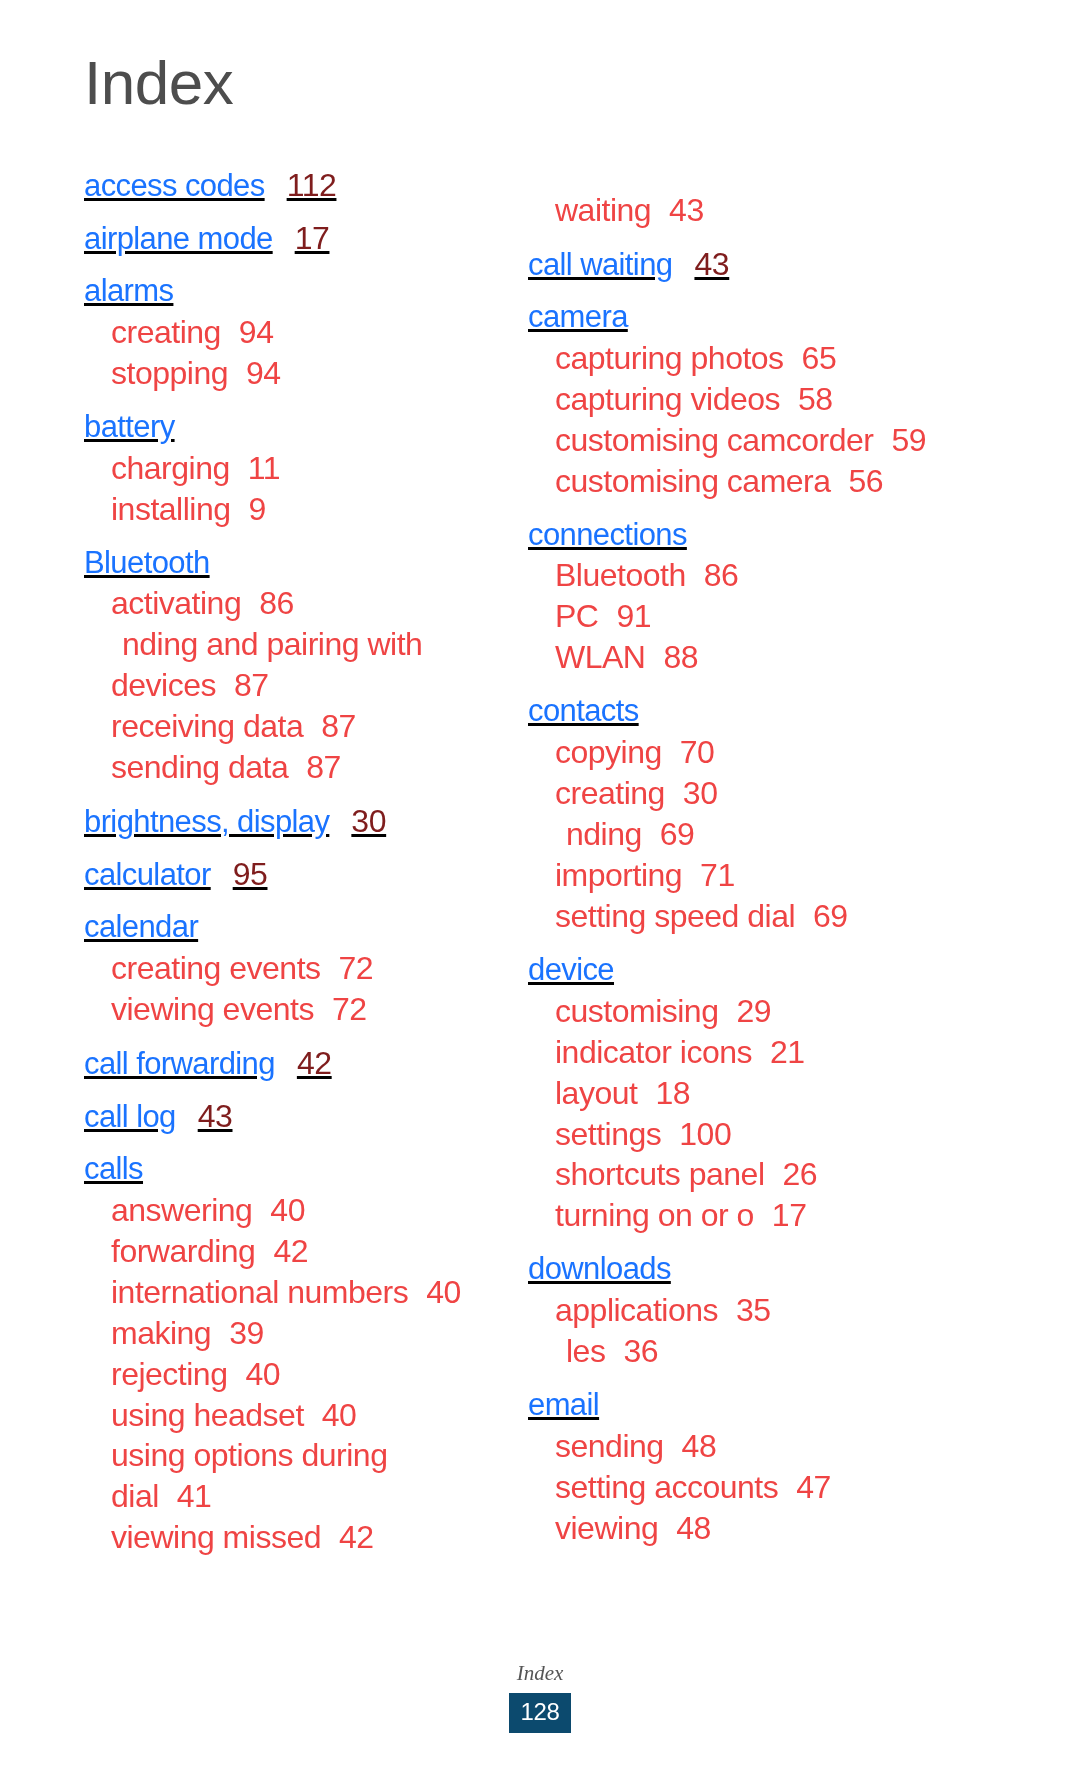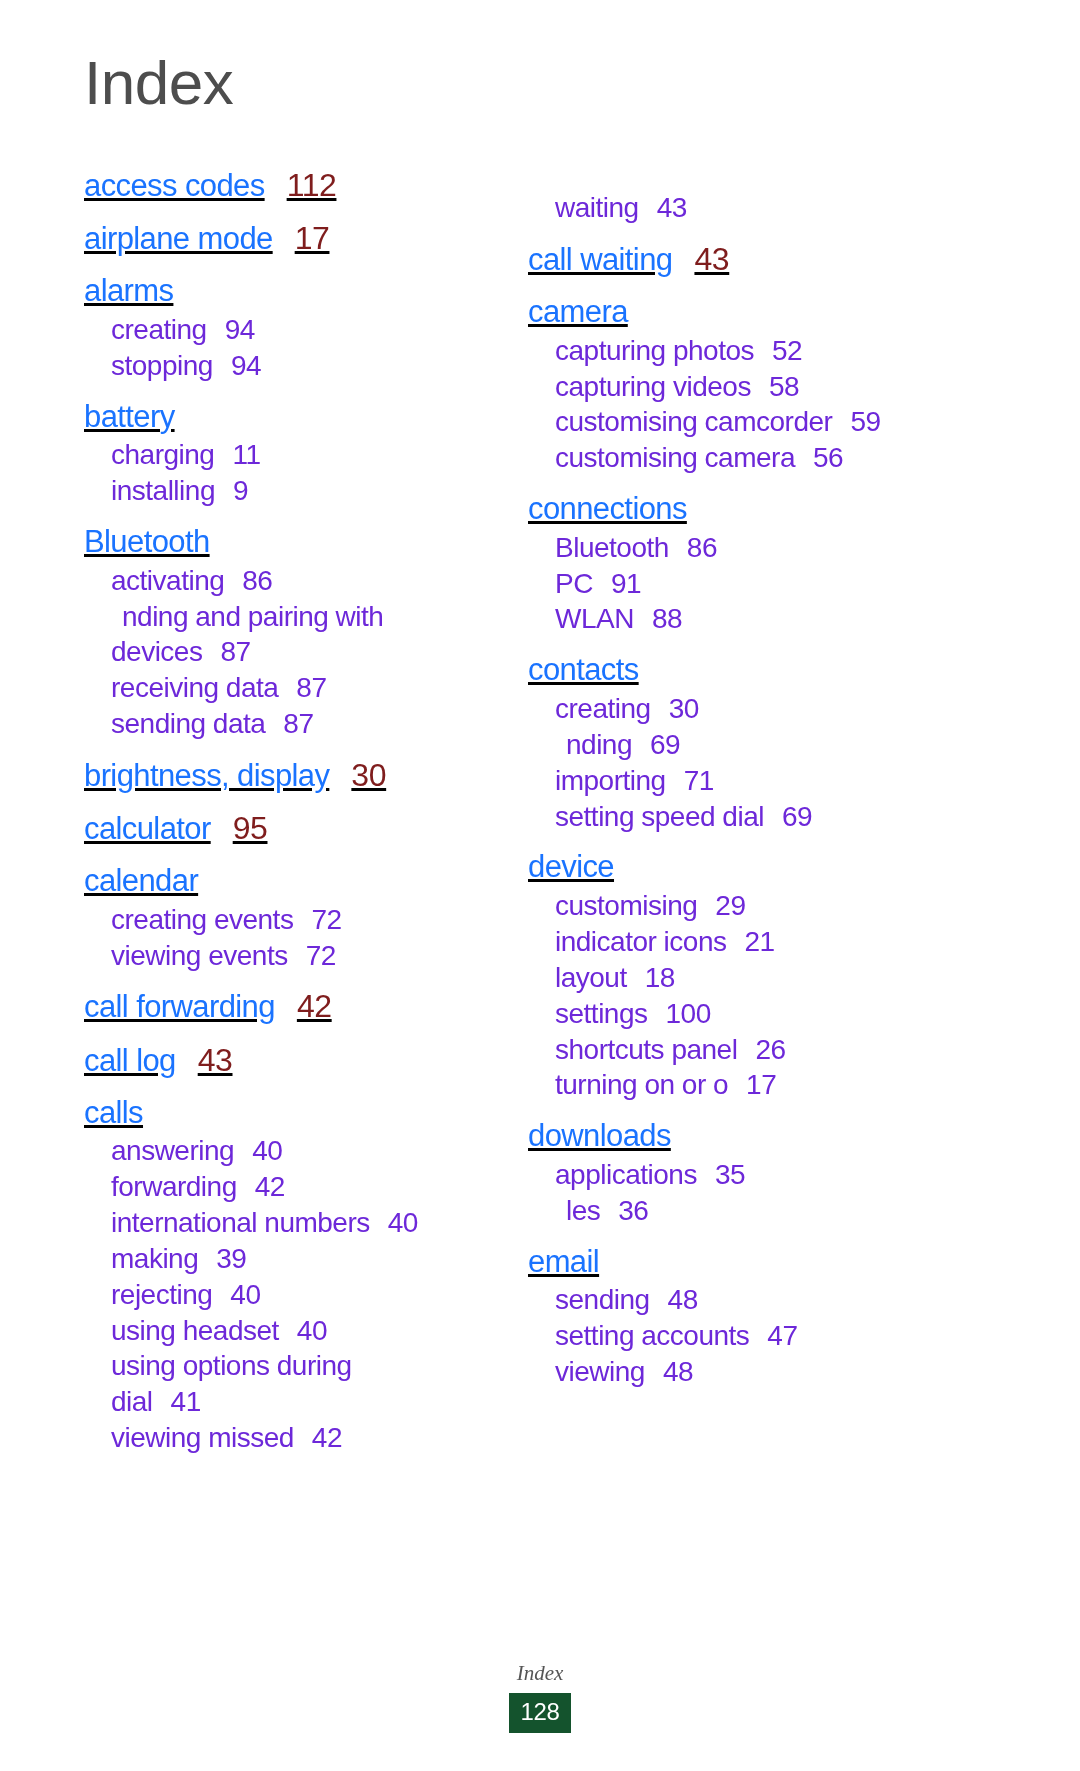--- a/index.html
+++ b/index.html
@@ -76,22 +76,22 @@
 
   .sub-list {
     margin: 2px 0 0 0;
     padding: 0;
     list-style: none;
   }
   .sub-item {
     display: flex;
     align-items: flex-end;
     flex-wrap: wrap;
-    font-size: 28px;
-    color: #6d28d9;
+    font-size: 32px;
+    color: #ef4444;
     line-height: 1.28;
     padding-left: 27px;
     letter-spacing: -0.5px;
   }
   .sub-item.indented {
     padding-left: 38px;
   }
   .sub-term {
     white-space: nowrap;
   }
@@ -110,21 +110,21 @@
   .footer-label {
     font-family: "Liberation Serif", serif;
     font-style: italic;
     font-size: 21px;
     color: #555555;
     display: block;
     margin-bottom: 7px;
   }
   .footer-badge {
     display: inline-block;
-    background: #14532d;
+    background: #0c4a6e;
     color: #ffffff;
     font-size: 24px;
     line-height: 1;
     padding: 7px 11px 9px 11px;
     letter-spacing: -0.3px;
   }
 </style>
 </head>
 <body>
 
@@ -301,21 +301,21 @@
             <span class="head-page">43</span>
           </div>
         </div>
         <div class="entry">
           <div class="head-line">
             <span class="head-term">camera</span>
           </div>
           <ul class="sub-list">
             <li class="sub-item">
               <span class="sub-term">capturing photos</span>
-              <span class="sub-page">52</span>
+              <span class="sub-page">65</span>
             </li>
             <li class="sub-item">
               <span class="sub-term">capturing videos</span>
               <span class="sub-page">58</span>
             </li>
             <li class="sub-item">
               <span class="sub-term">customising camcorder</span>
               <span class="sub-page">59</span>
             </li>
             <li class="sub-item">
@@ -341,20 +341,24 @@
               <span class="sub-term">WLAN</span>
               <span class="sub-page">88</span>
             </li>
           </ul>
         </div>
         <div class="entry">
           <div class="head-line">
             <span class="head-term">contacts</span>
           </div>
           <ul class="sub-list">
+            <li class="sub-item">
+              <span class="sub-term">copying</span>
+              <span class="sub-page">70</span>
+            </li>
             <li class="sub-item">
               <span class="sub-term">creating</span>
               <span class="sub-page">30</span>
             </li>
             <li class="sub-item indented">
               <span class="sub-term">nding</span>
               <span class="sub-page">69</span>
             </li>
             <li class="sub-item">
               <span class="sub-term">importing</span>

